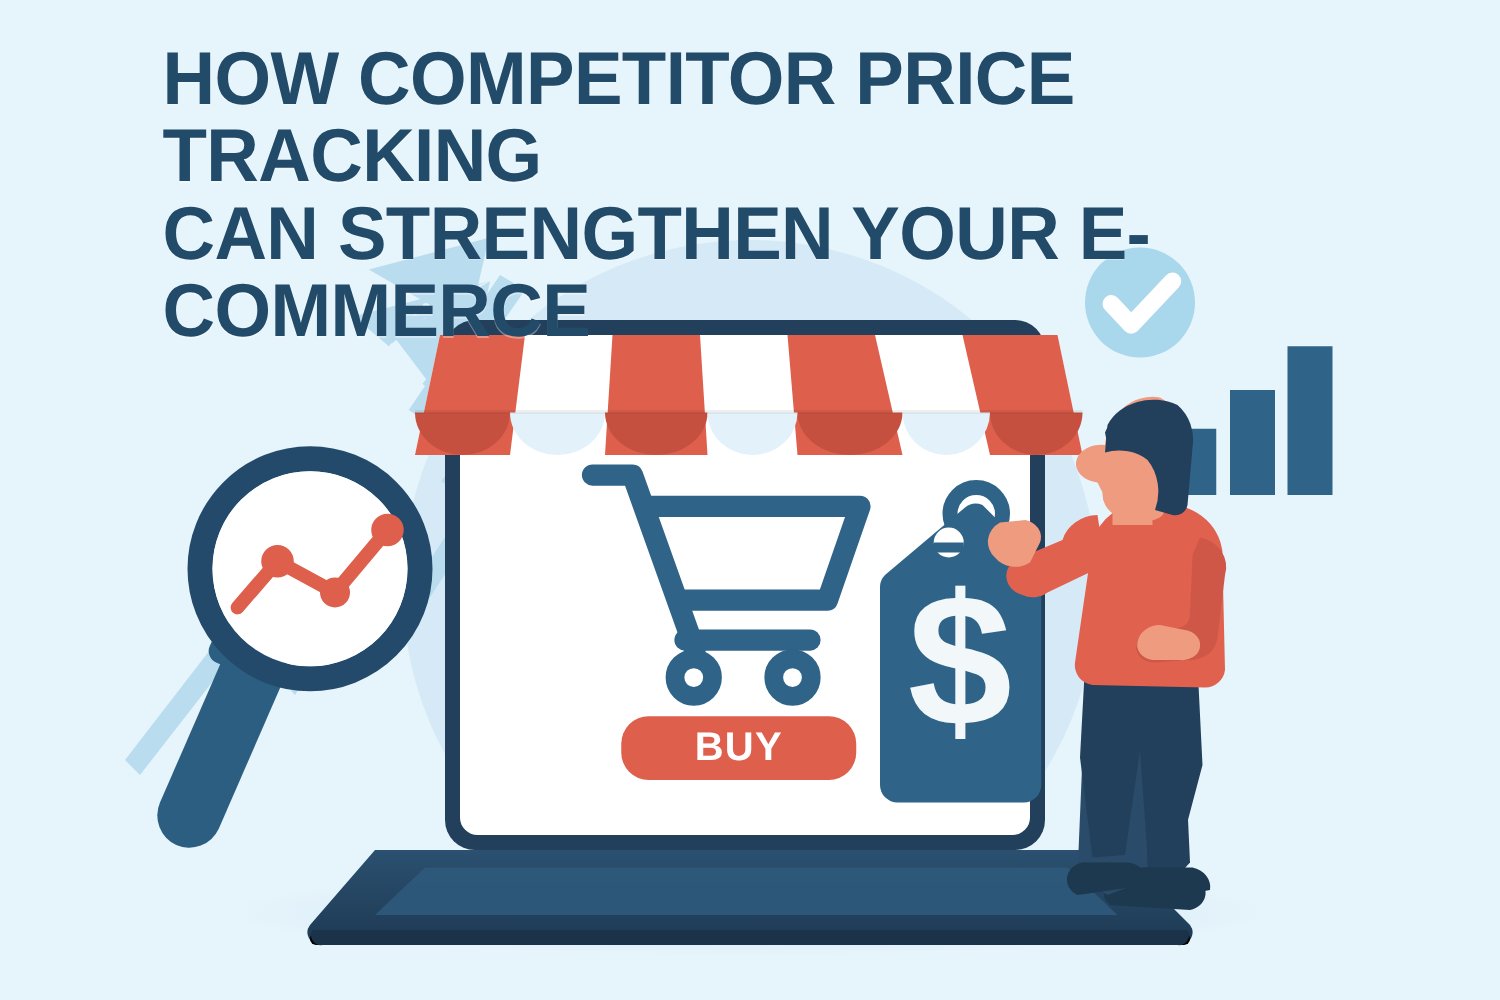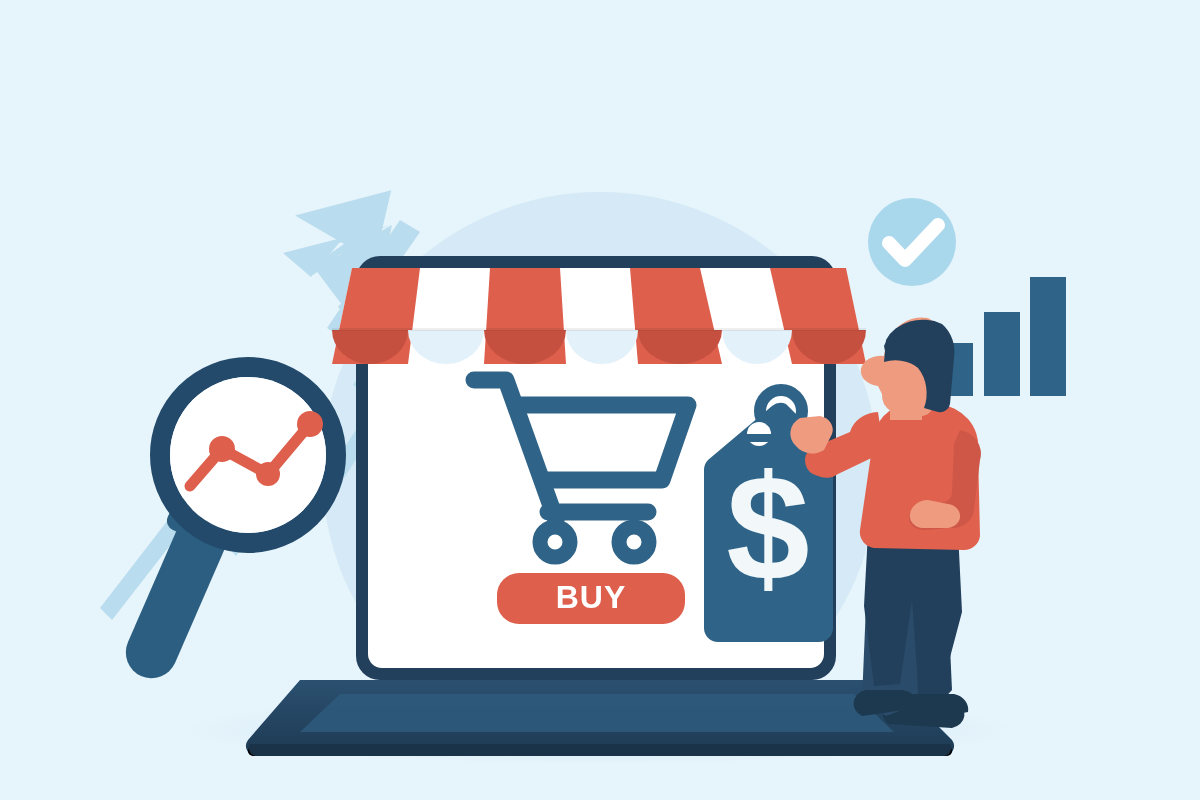--- a/index.html
+++ b/index.html
@@ -223,14 +223,18 @@
 
       <path d="M886 340 a40 34 0 0 1 56 -16 a34 36 0 0 1 12 34
                l-4 46 a10 10 0 0 1 -12 8 l-14 -4 a30 36 0 0 0 -6 -40
                a30 22 0 0 0 -34 -6 Z" fill="#22405c"></path>
       <path d="M884 346 a30 22 0 0 1 36 -16 a26 22 0 0 1 8 20
                a34 26 0 0 0 -42 6 Z" fill="#22405c"></path>
     </g>
 
   </svg>
 
+  <div class="headline-wrap">
+    <div class="headline">HOW COMPETITOR PRICE TRACKING
+CAN STRENGTHEN YOUR E-COMMERCE</div>
+  </div>
 
 </div>
 
 </body></html>

